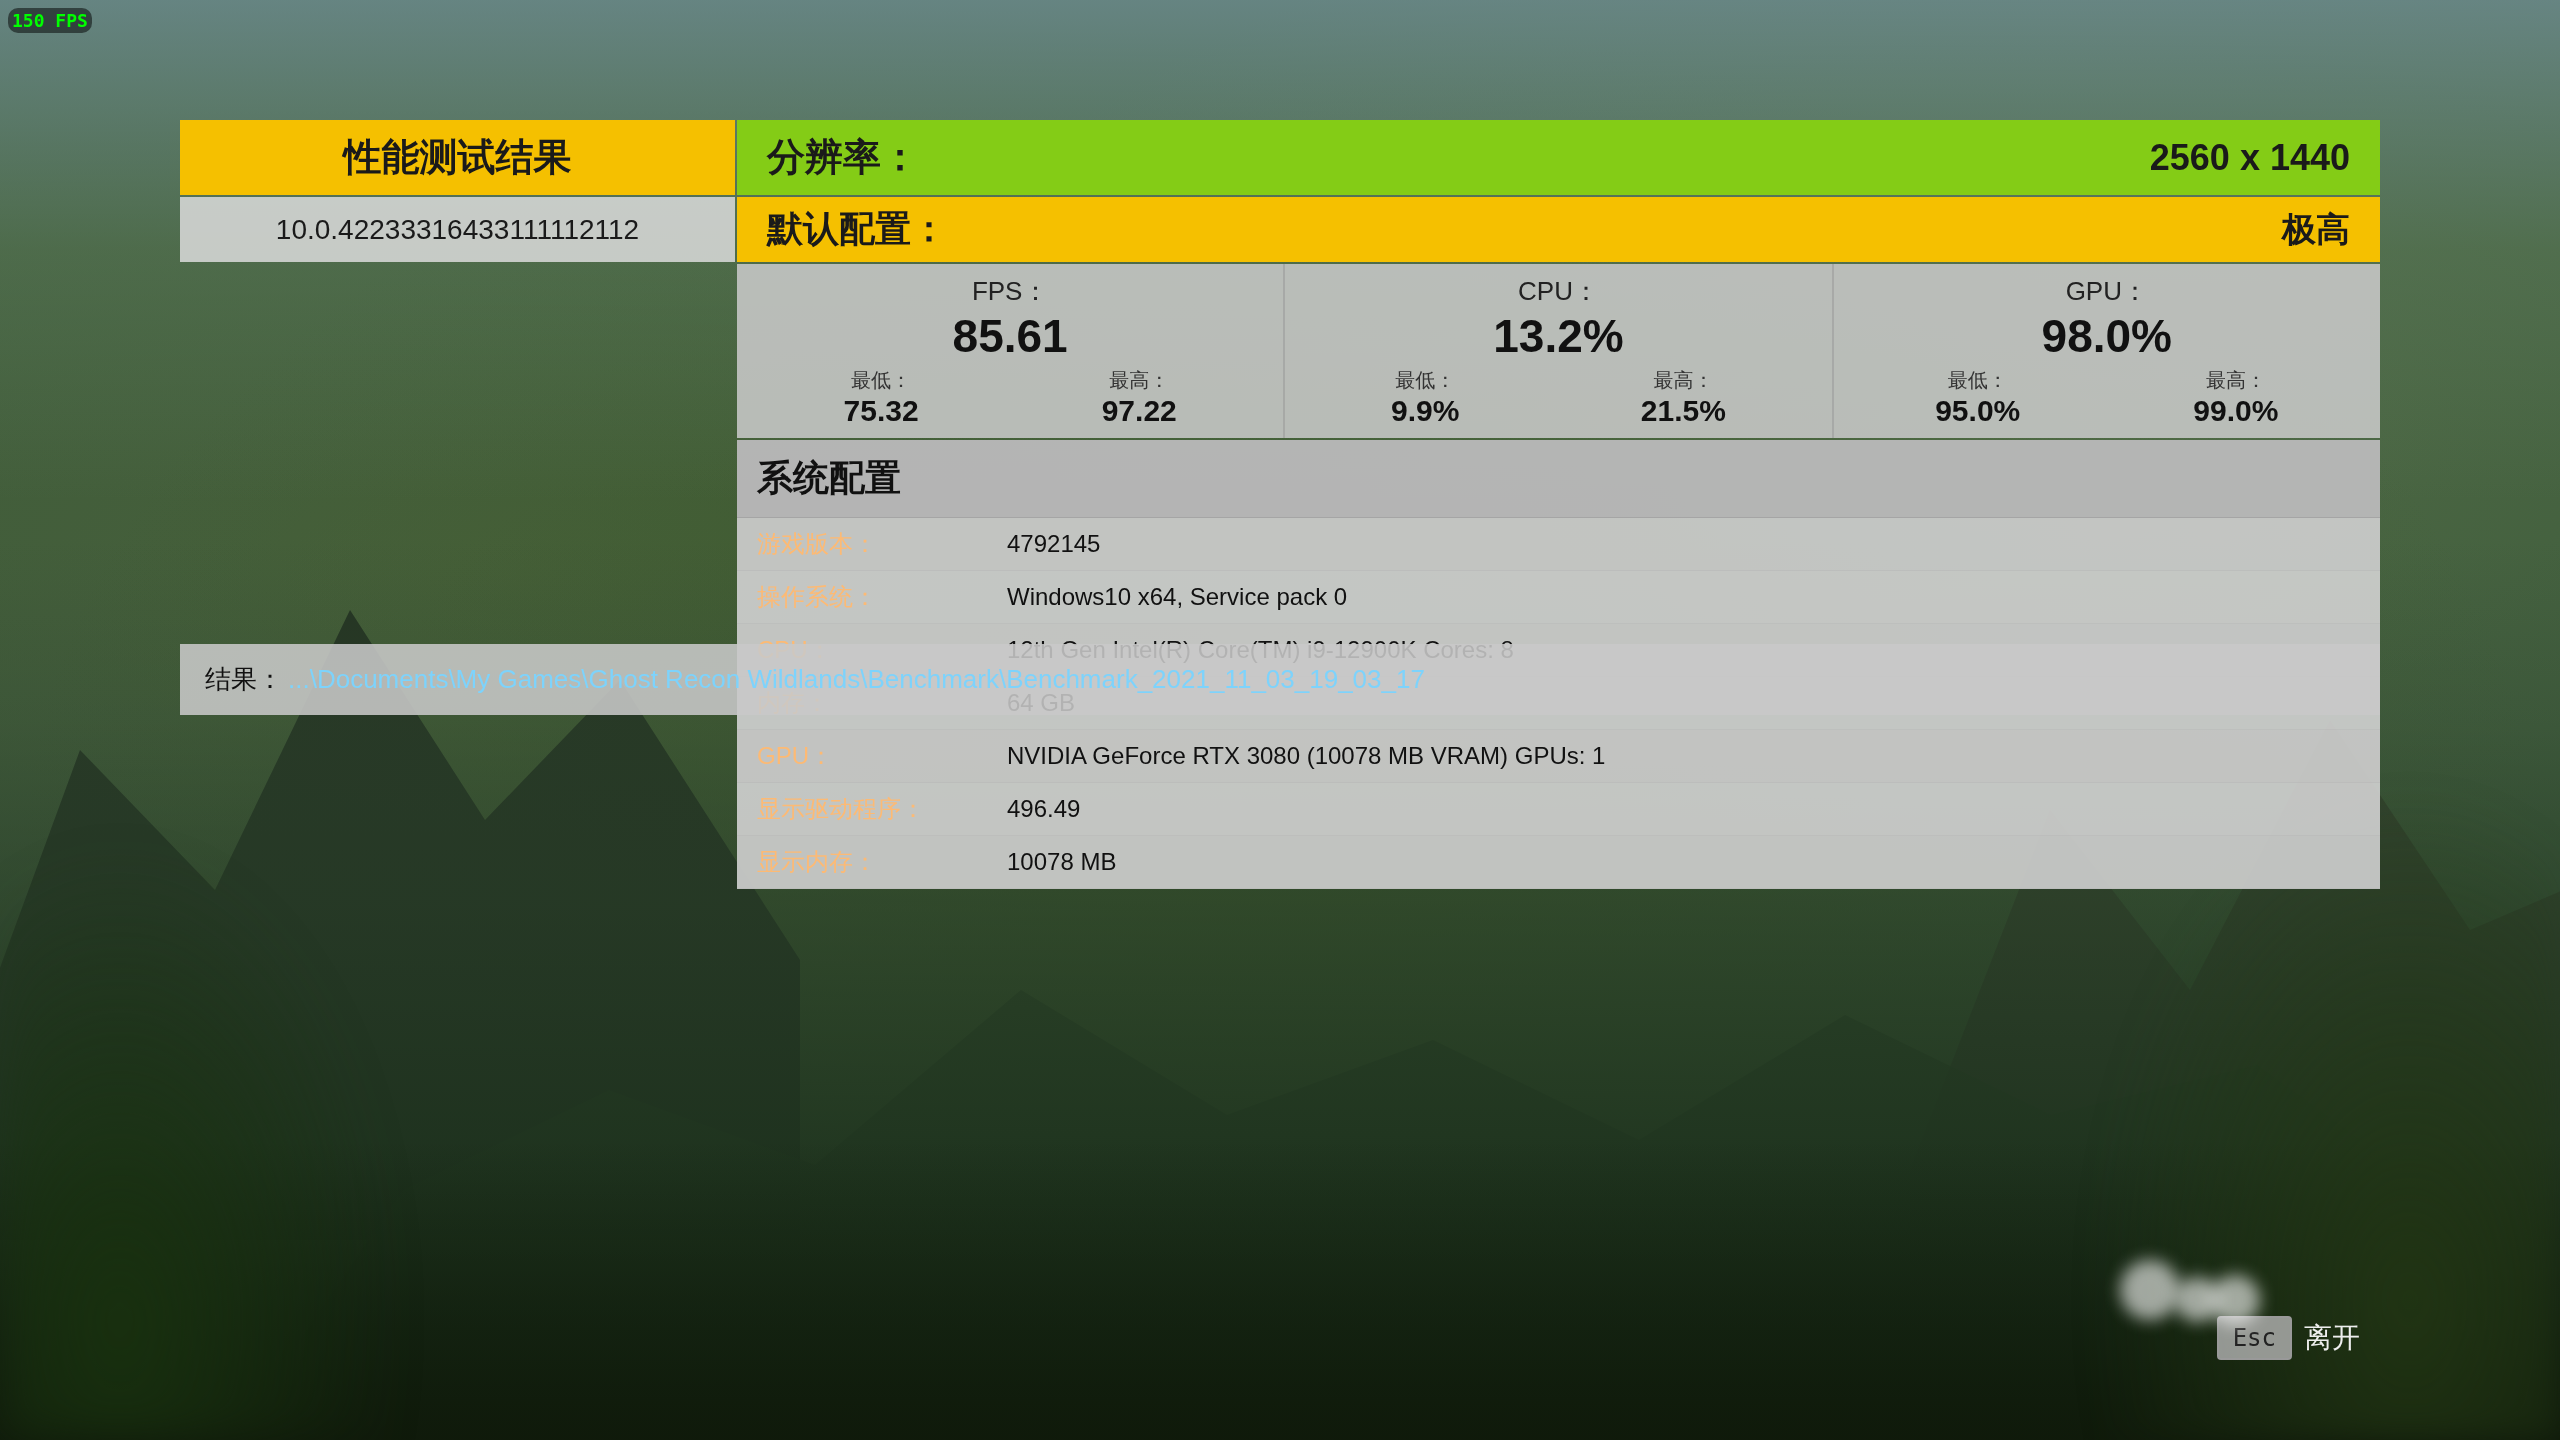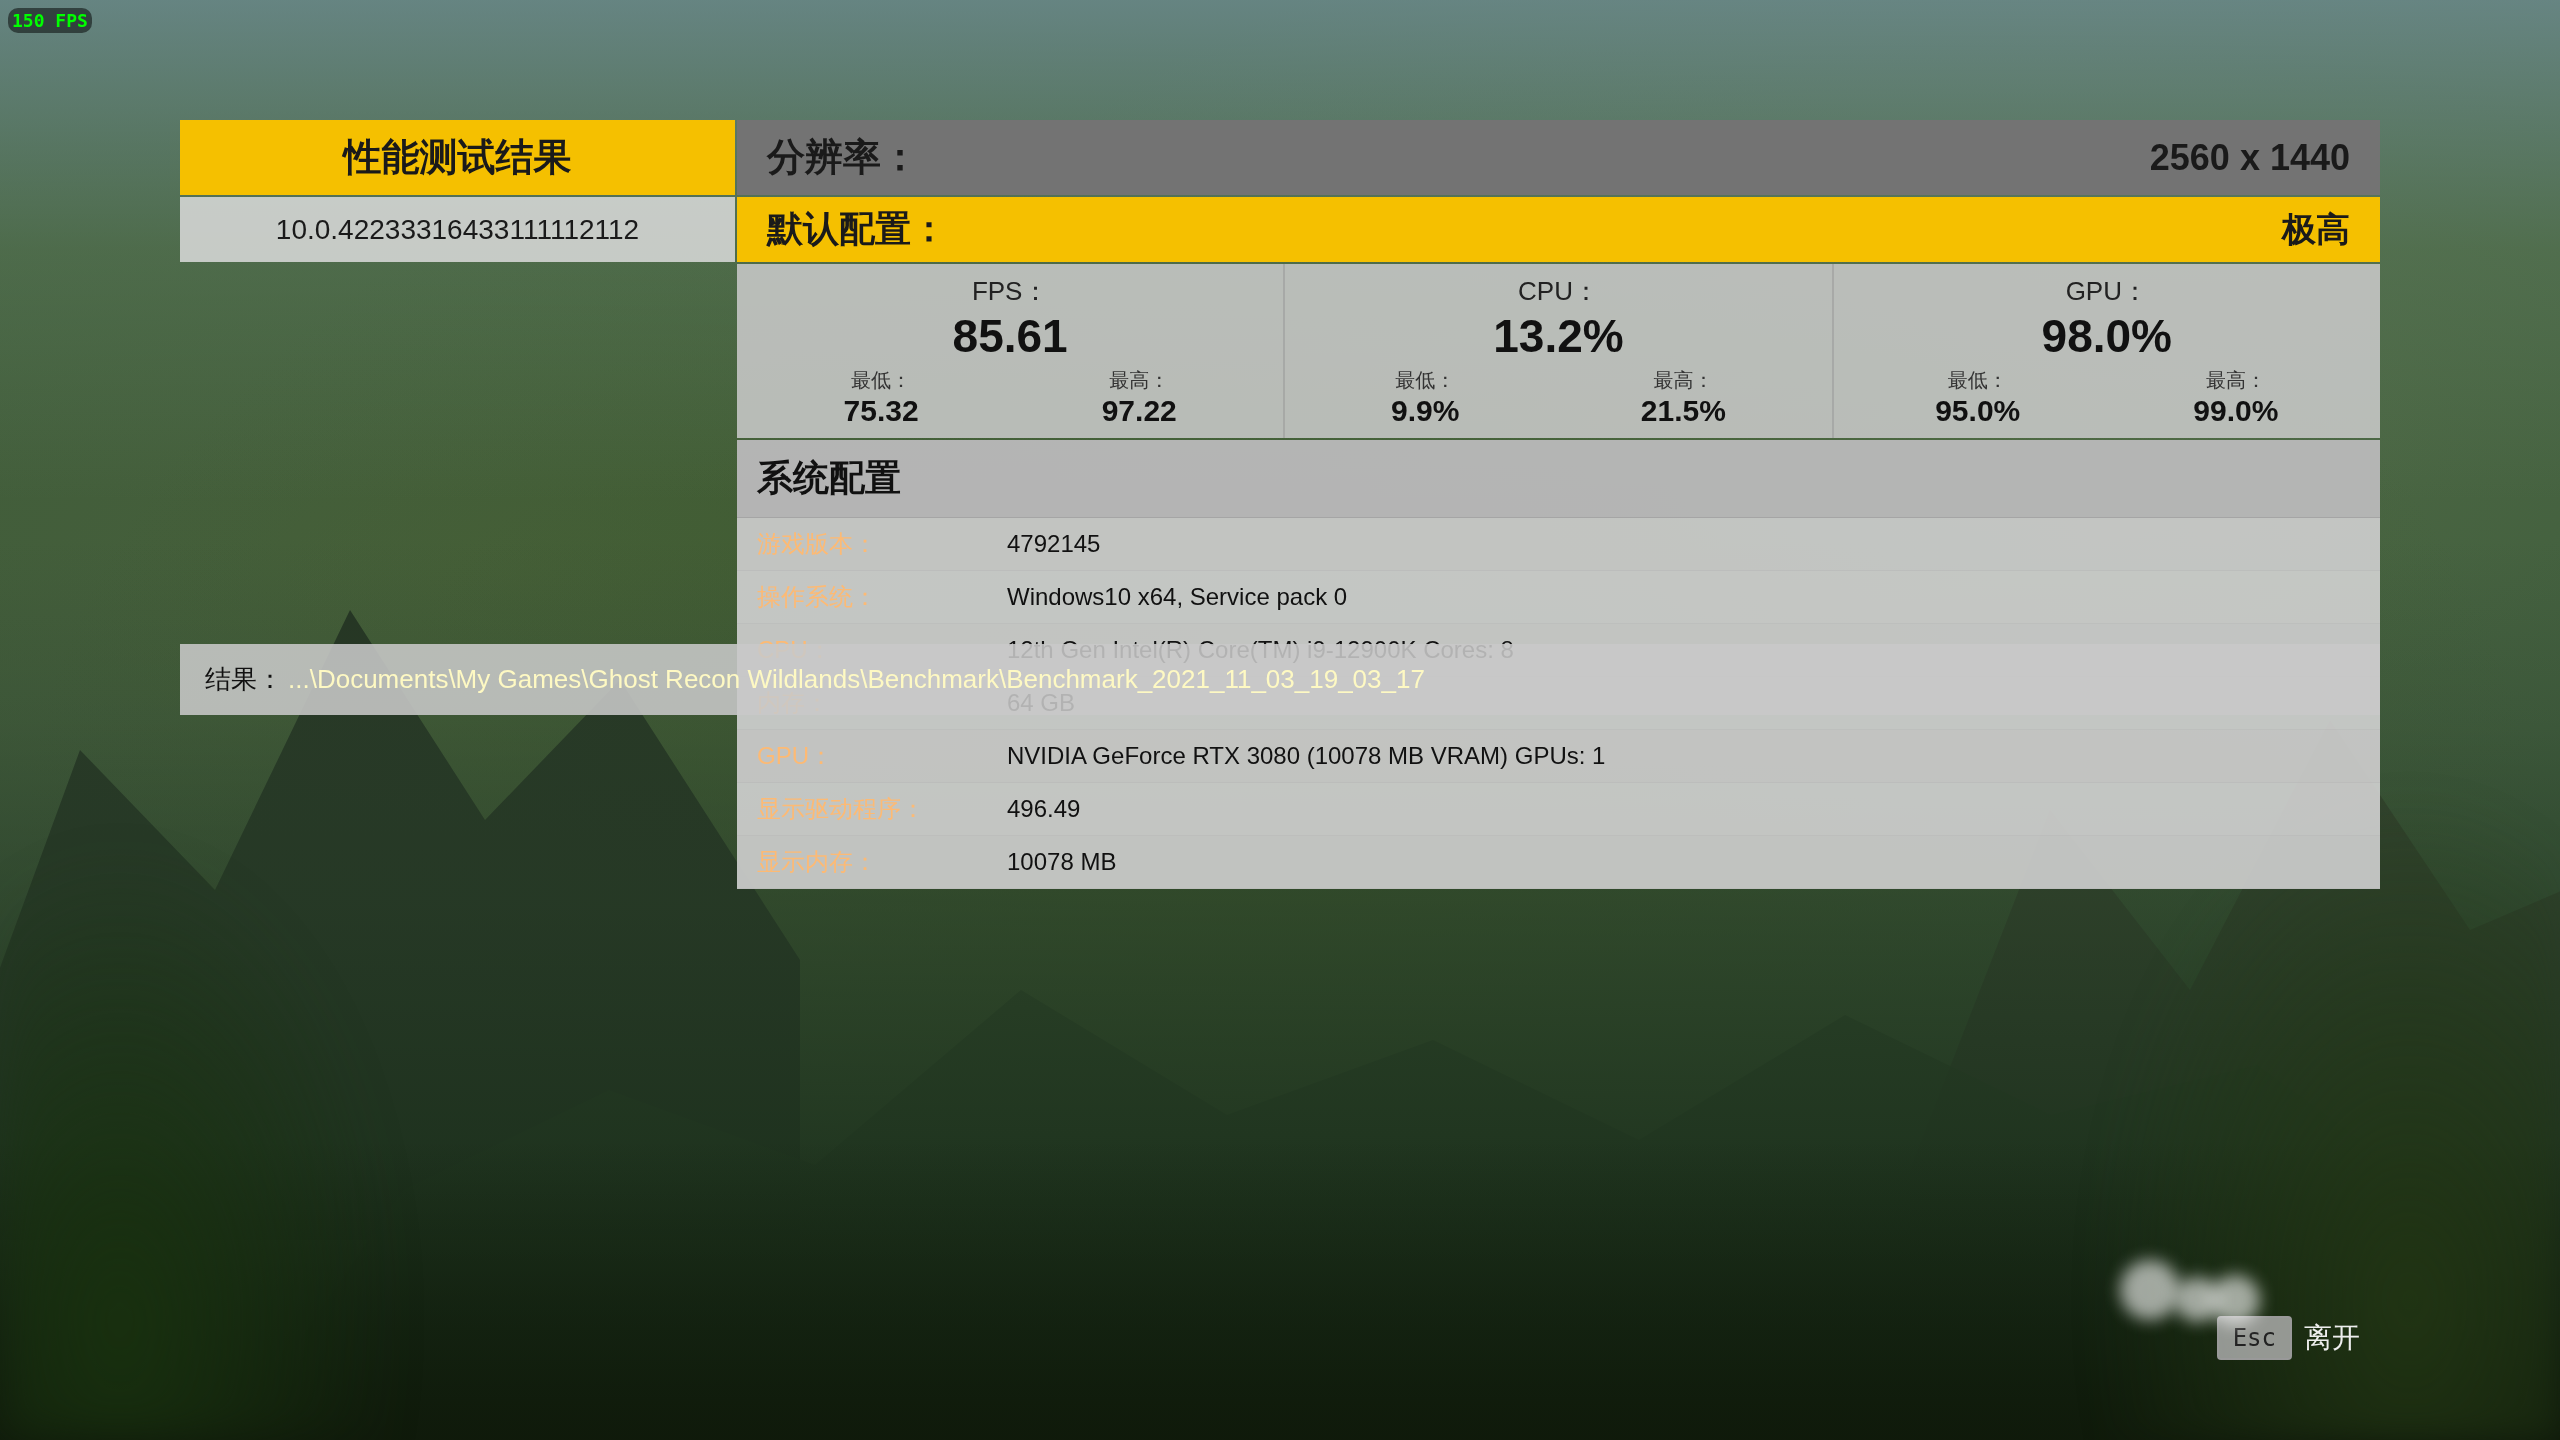--- a/index.html
+++ b/index.html
@@ -158,21 +158,21 @@
       justify-content: center;
     }
 
     .header-left-text {
       font-size: 38px;
       font-weight: bold;
       color: #1a1a1a;
     }
 
     .header-right {
-      background: #737373;
+      background: #84cc16;
       flex: 1;
       margin-left: 2px;
       display: flex;
       align-items: center;
       padding: 0 30px;
     }
 
     .header-right-label {
       font-size: 38px;
       font-weight: bold;
@@ -344,21 +344,21 @@
     }
 
     .result-label {
       font-size: 26px;
       color: #111;
       white-space: nowrap;
     }
 
     .result-path {
       font-size: 26px;
-      color: #fef9c3;
+      color: #7dd3fc;
       margin-left: 5px;
     }
 
     
     .esc-button {
       position: absolute;
       bottom: 80px;
       right: 200px;
       display: flex;
       align-items: center;

